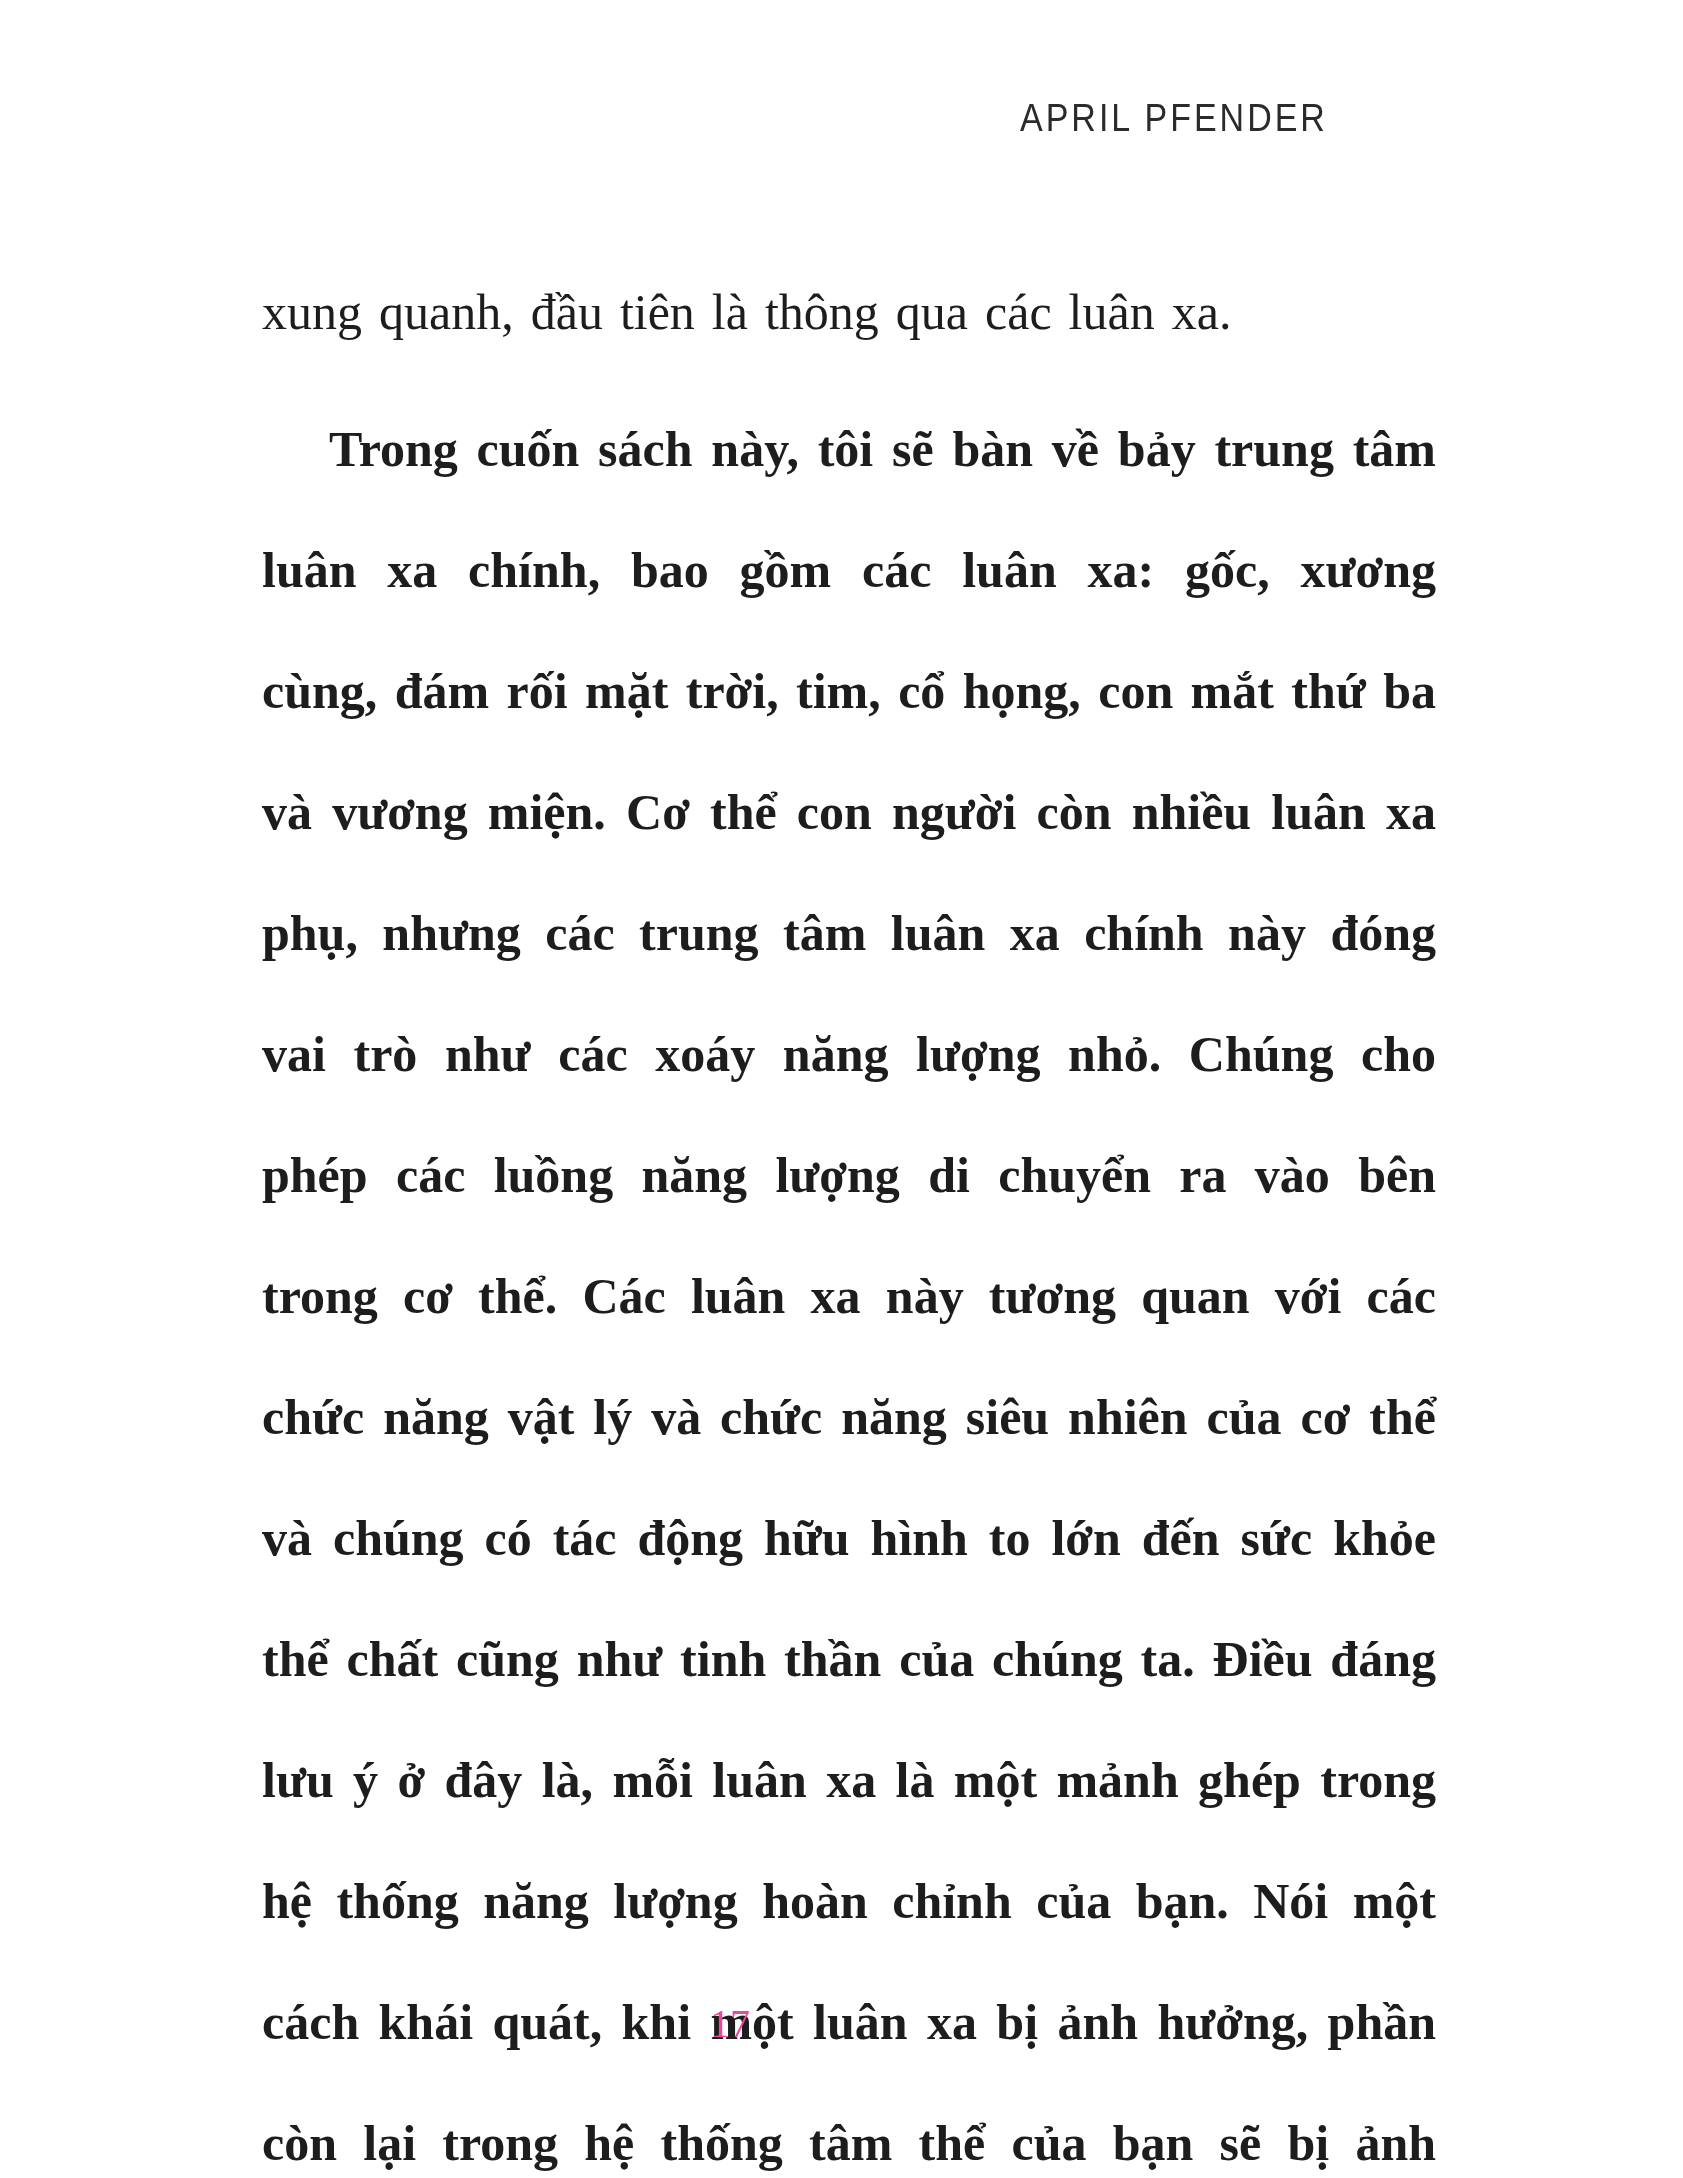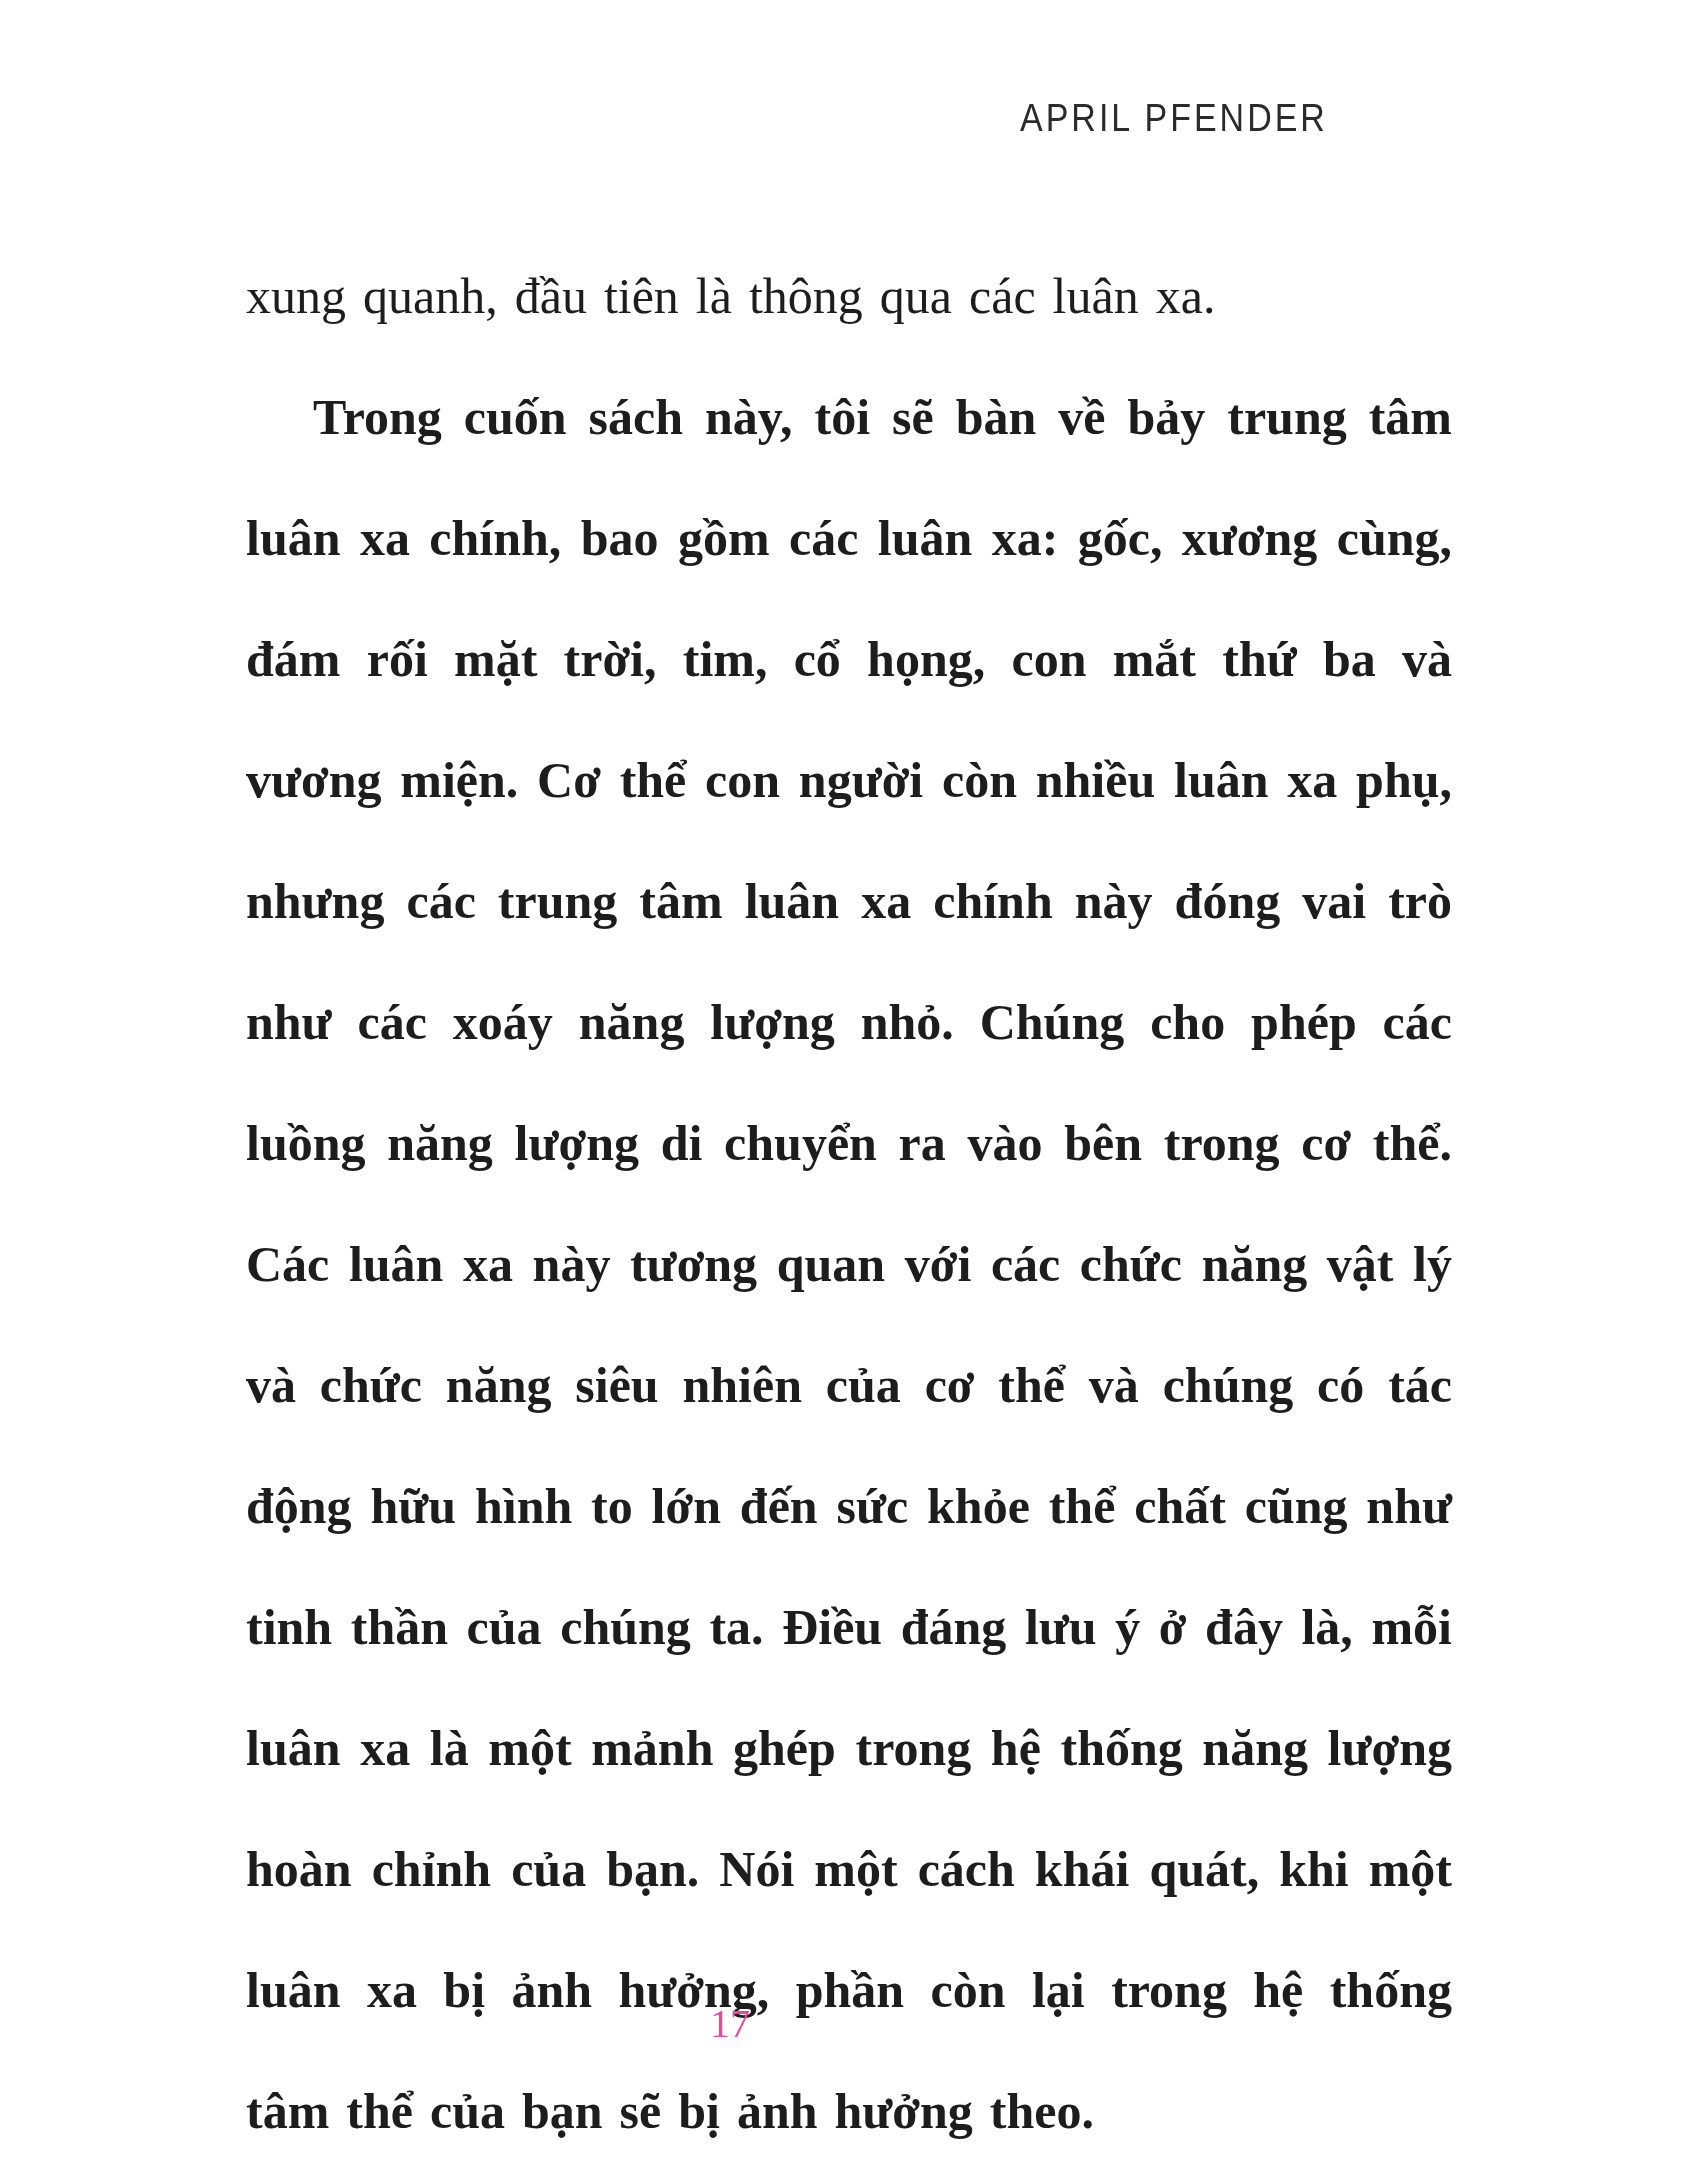--- a/index.html
+++ b/index.html
@@ -38,21 +38,21 @@
     top: 236px;
     left: 246px;
     width: 1206px;
     color: #1d1d1d;
     font-size: 50px;
     line-height: 121px;
     text-align: justify;
     word-spacing: 0.09em;
   }
   .body-text p {
-    margin: 0;
+    margin: 16px;
     padding: 0;
   }
   .body-text p.indent {
     text-indent: 67px;
     font-weight: bold;
   }
   .page-number {
     position: absolute;
     top: 2000px;
     left: 0;

